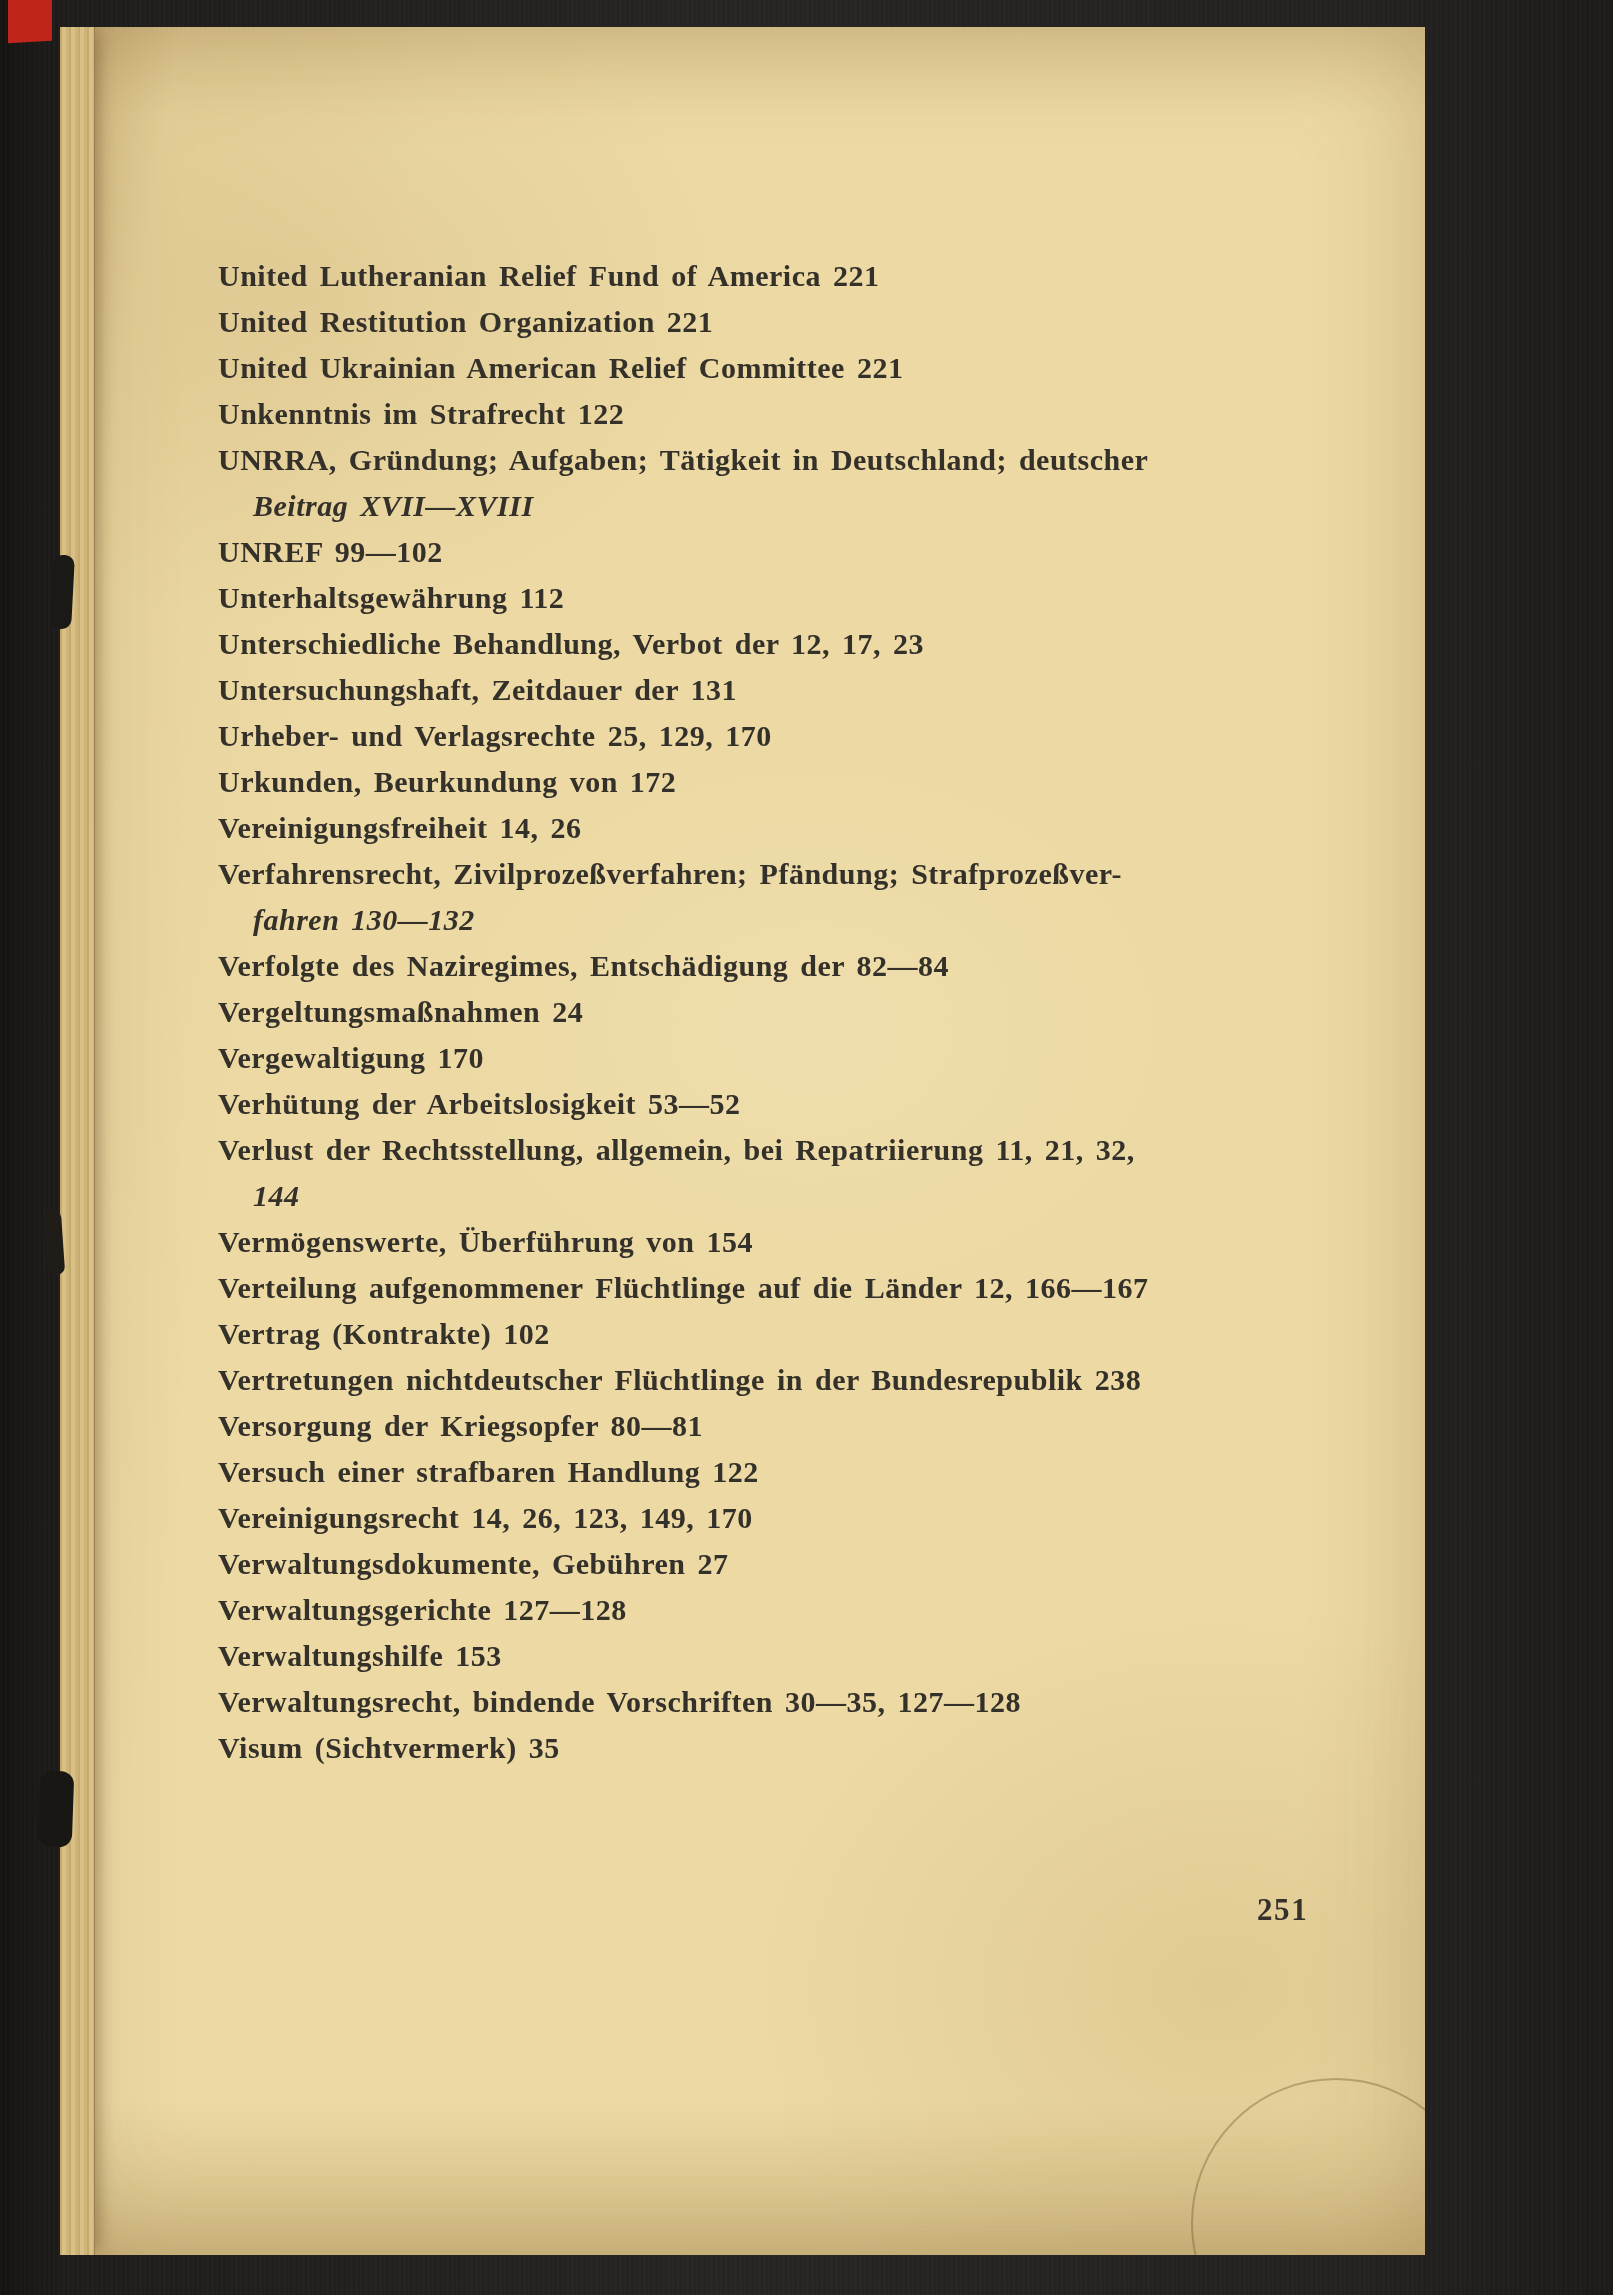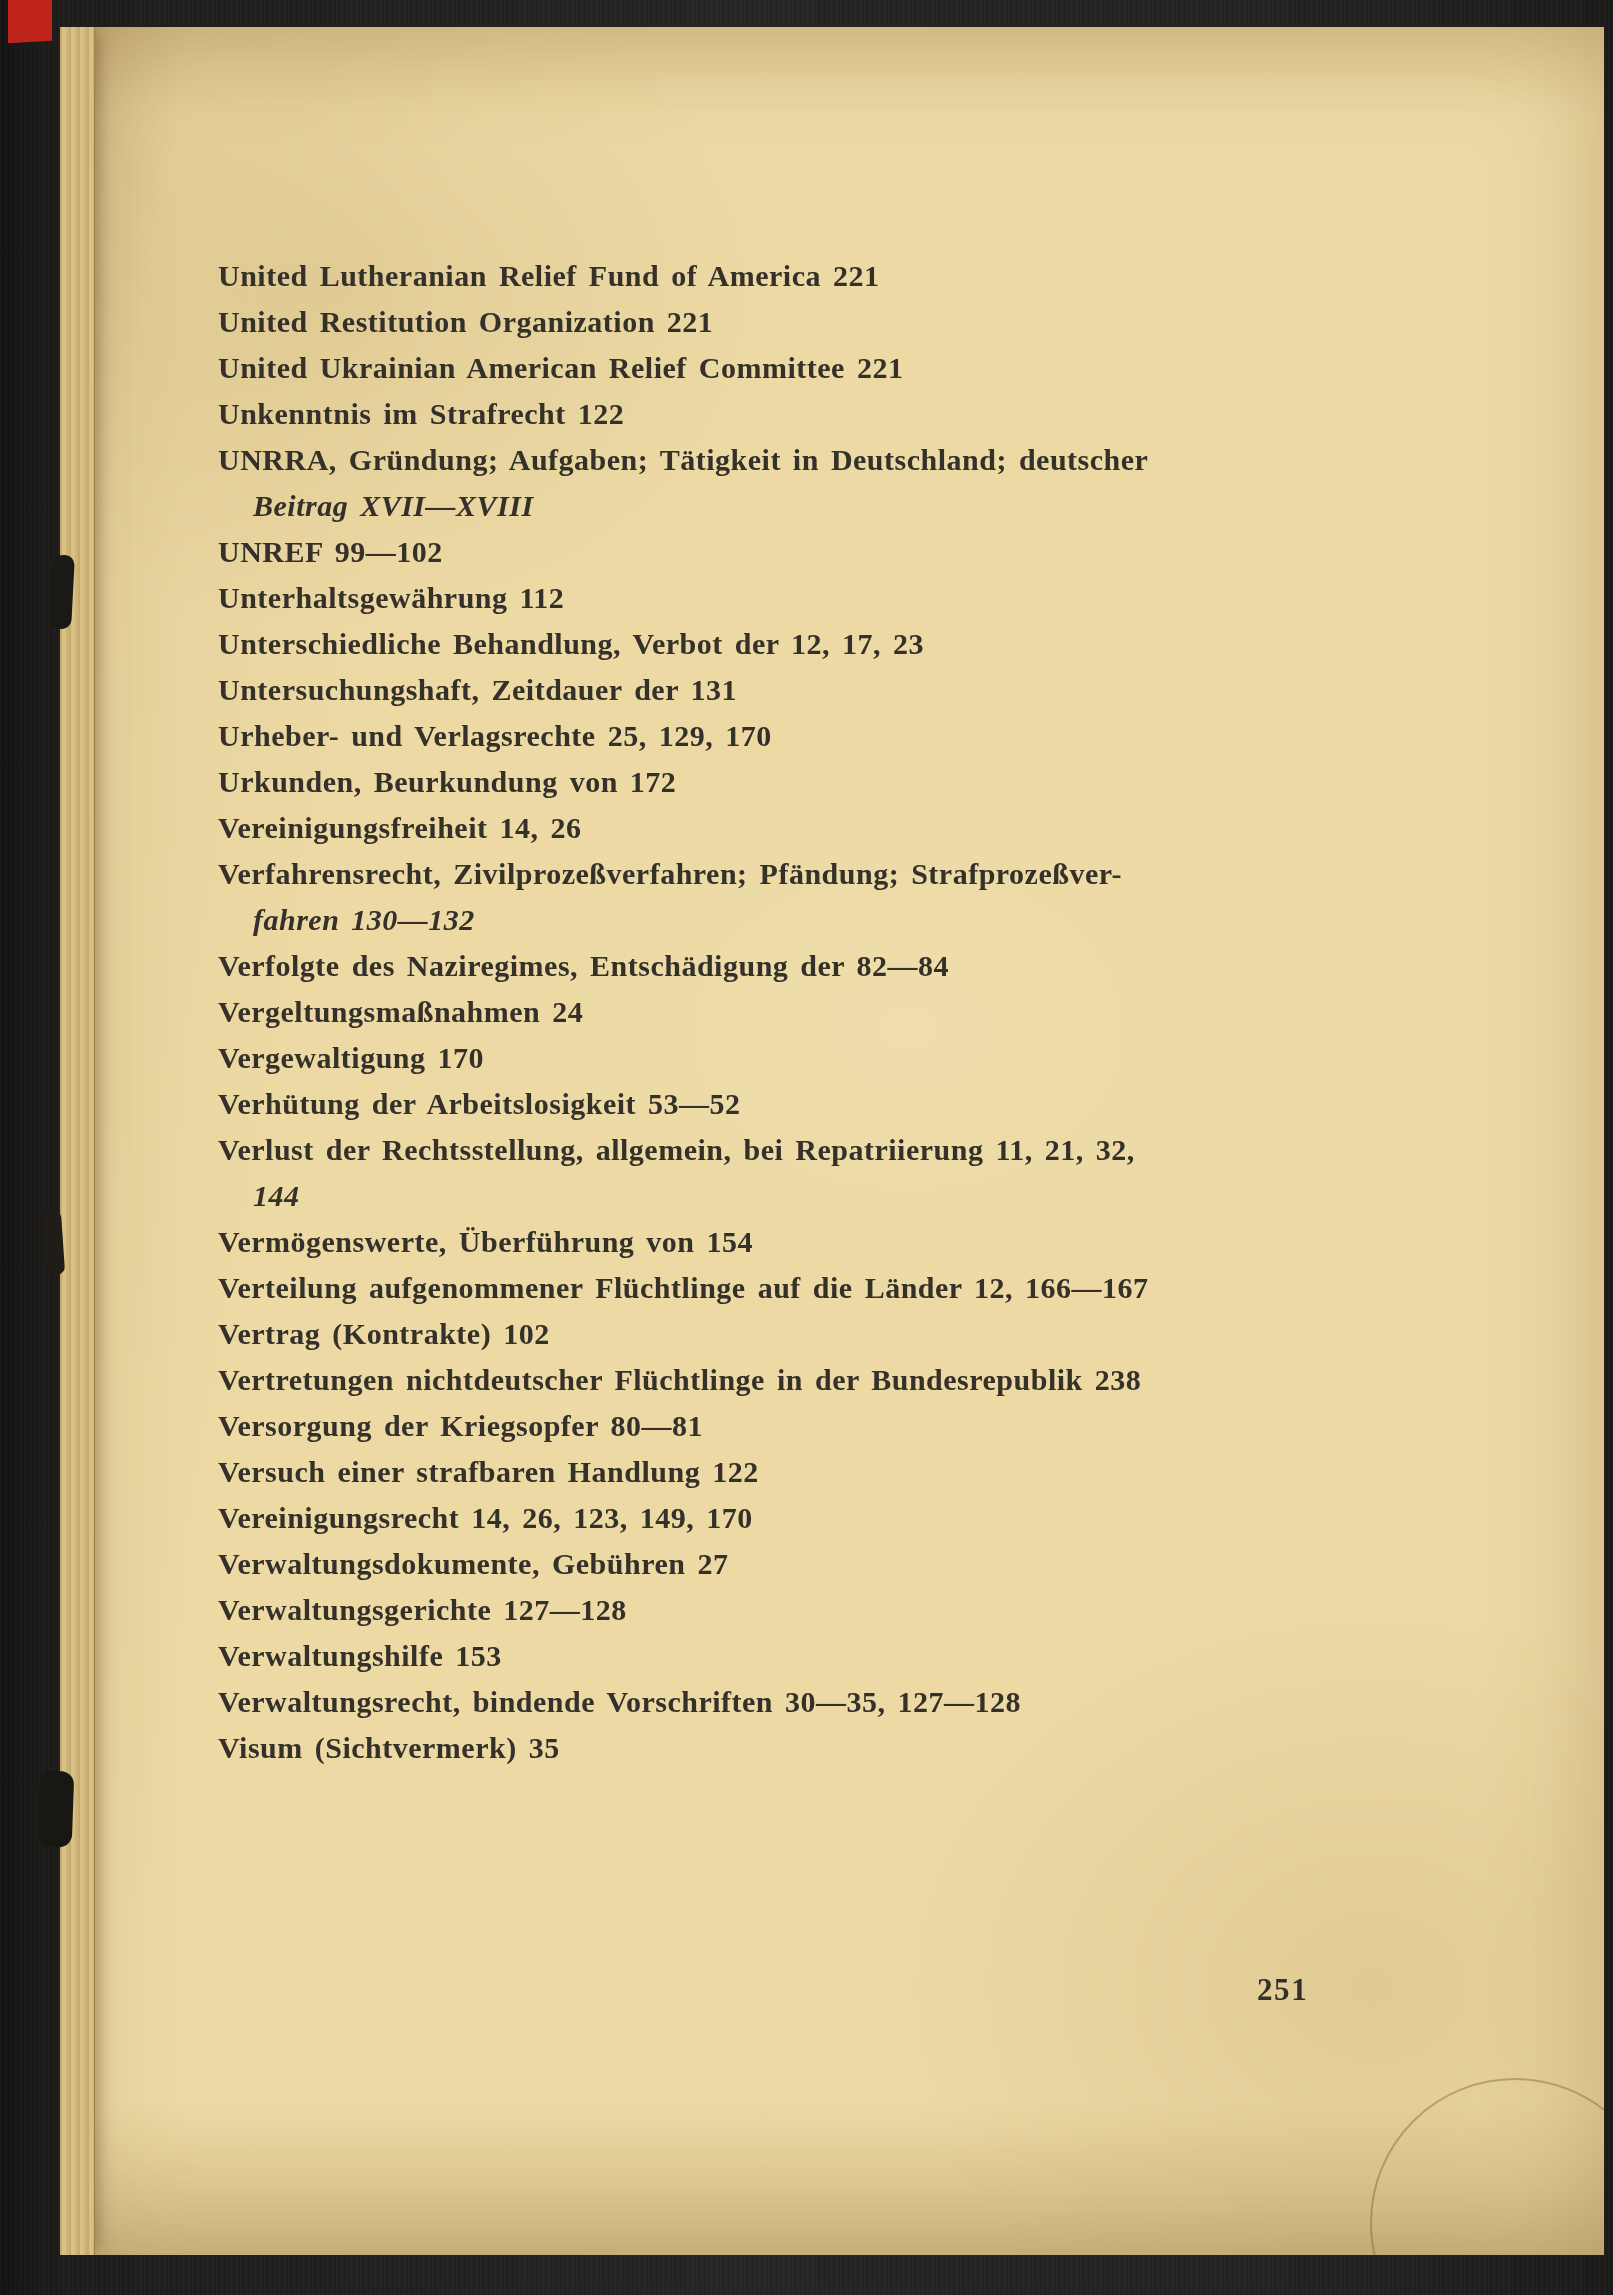--- a/index.html
+++ b/index.html
@@ -23,21 +23,21 @@
   .red-mark {
     position: absolute; left: 8px; top: -4.8px;
     width: 44px; height: 47px;
     background: #c0251c;
     transform: skewY(-3deg);
   }
 
   
   .page {
     position: absolute; left: 60px; top: 27.4px;
-    width: 1544px; height: 2228px;
+    width: 1365px; height: 2228px;
     overflow: hidden;
     background-color: #ecd9a3;
     background-image:
       radial-gradient(ellipse 726px 565px at 18% 12%, rgba(140,100,45,0.10), transparent 60%),
       radial-gradient(ellipse 807px 645px at 85% 88%, rgba(140,100,45,0.12), transparent 60%),
       radial-gradient(ellipse 645px 484px at 55% 45%, rgba(255,250,225,0.14), transparent 65%),
       linear-gradient(100deg, rgba(140,100,45,0.30) 0%, rgba(140,100,45,0.06) 7%, rgba(0,0,0,0) 22%),
       linear-gradient(0deg, rgba(130,95,40,0.22) 0%, rgba(130,95,40,0) 7%),
       linear-gradient(180deg, rgba(130,95,40,0.10) 0%, rgba(130,95,40,0) 4%);
     box-shadow: inset 0 0 113px rgba(115,82,34,0.30);
@@ -56,21 +56,21 @@
   .index {
     position: absolute; left: 158px; top: 226px; width: 1258px;
     color: #34302a;
     font-size: 30px; font-weight: bold;
     letter-spacing: 0.5px; word-spacing: 4px;
   }
   .index-line { line-height: 46px; white-space: nowrap; }
   .index-line.cont { padding-left: 35px; font-style: italic; }
 
   .page-number {
-    position: absolute; left: 1197px; top: 1945px;
+    position: absolute; left: 1197px; top: 1865px;
     color: #34302a; font-size: 31px; font-weight: bold;
     letter-spacing: 1.6px;
   }
 
   
   .curl {
     position: absolute; right: -56px; bottom: -113px;
     width: 290px; height: 290px;
     border-radius: 50%;
     border: 2.4px solid rgba(110,85,40,0.38);

